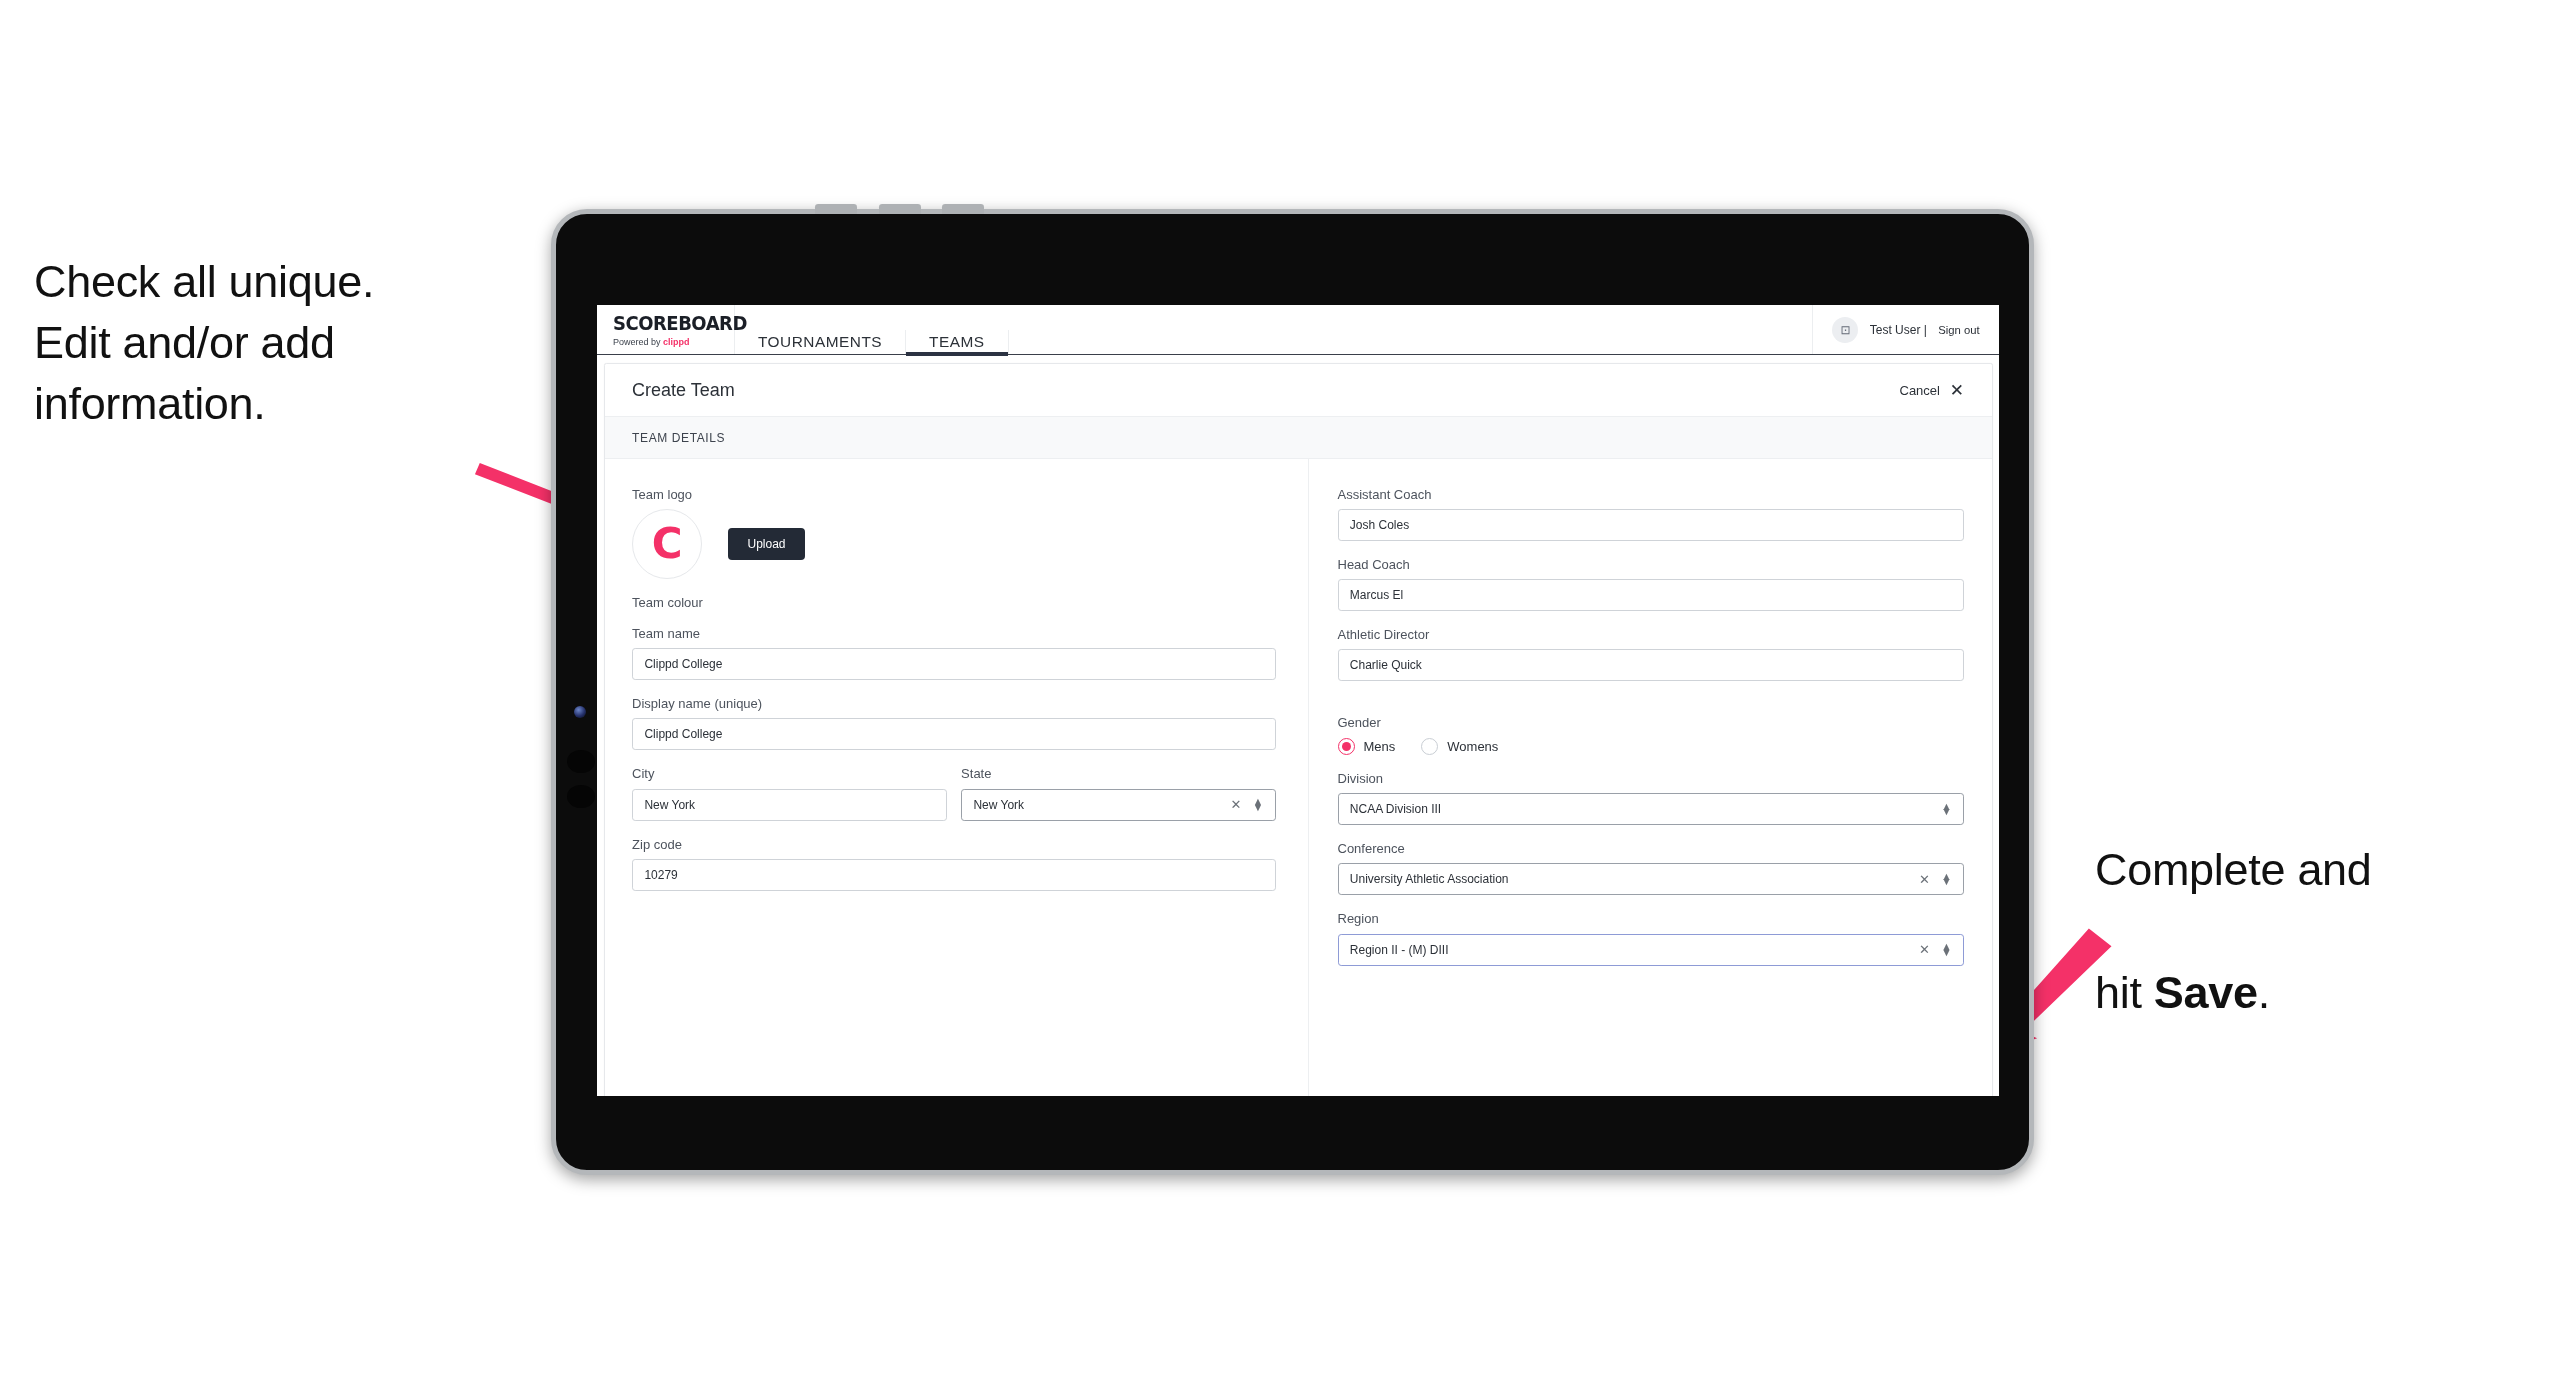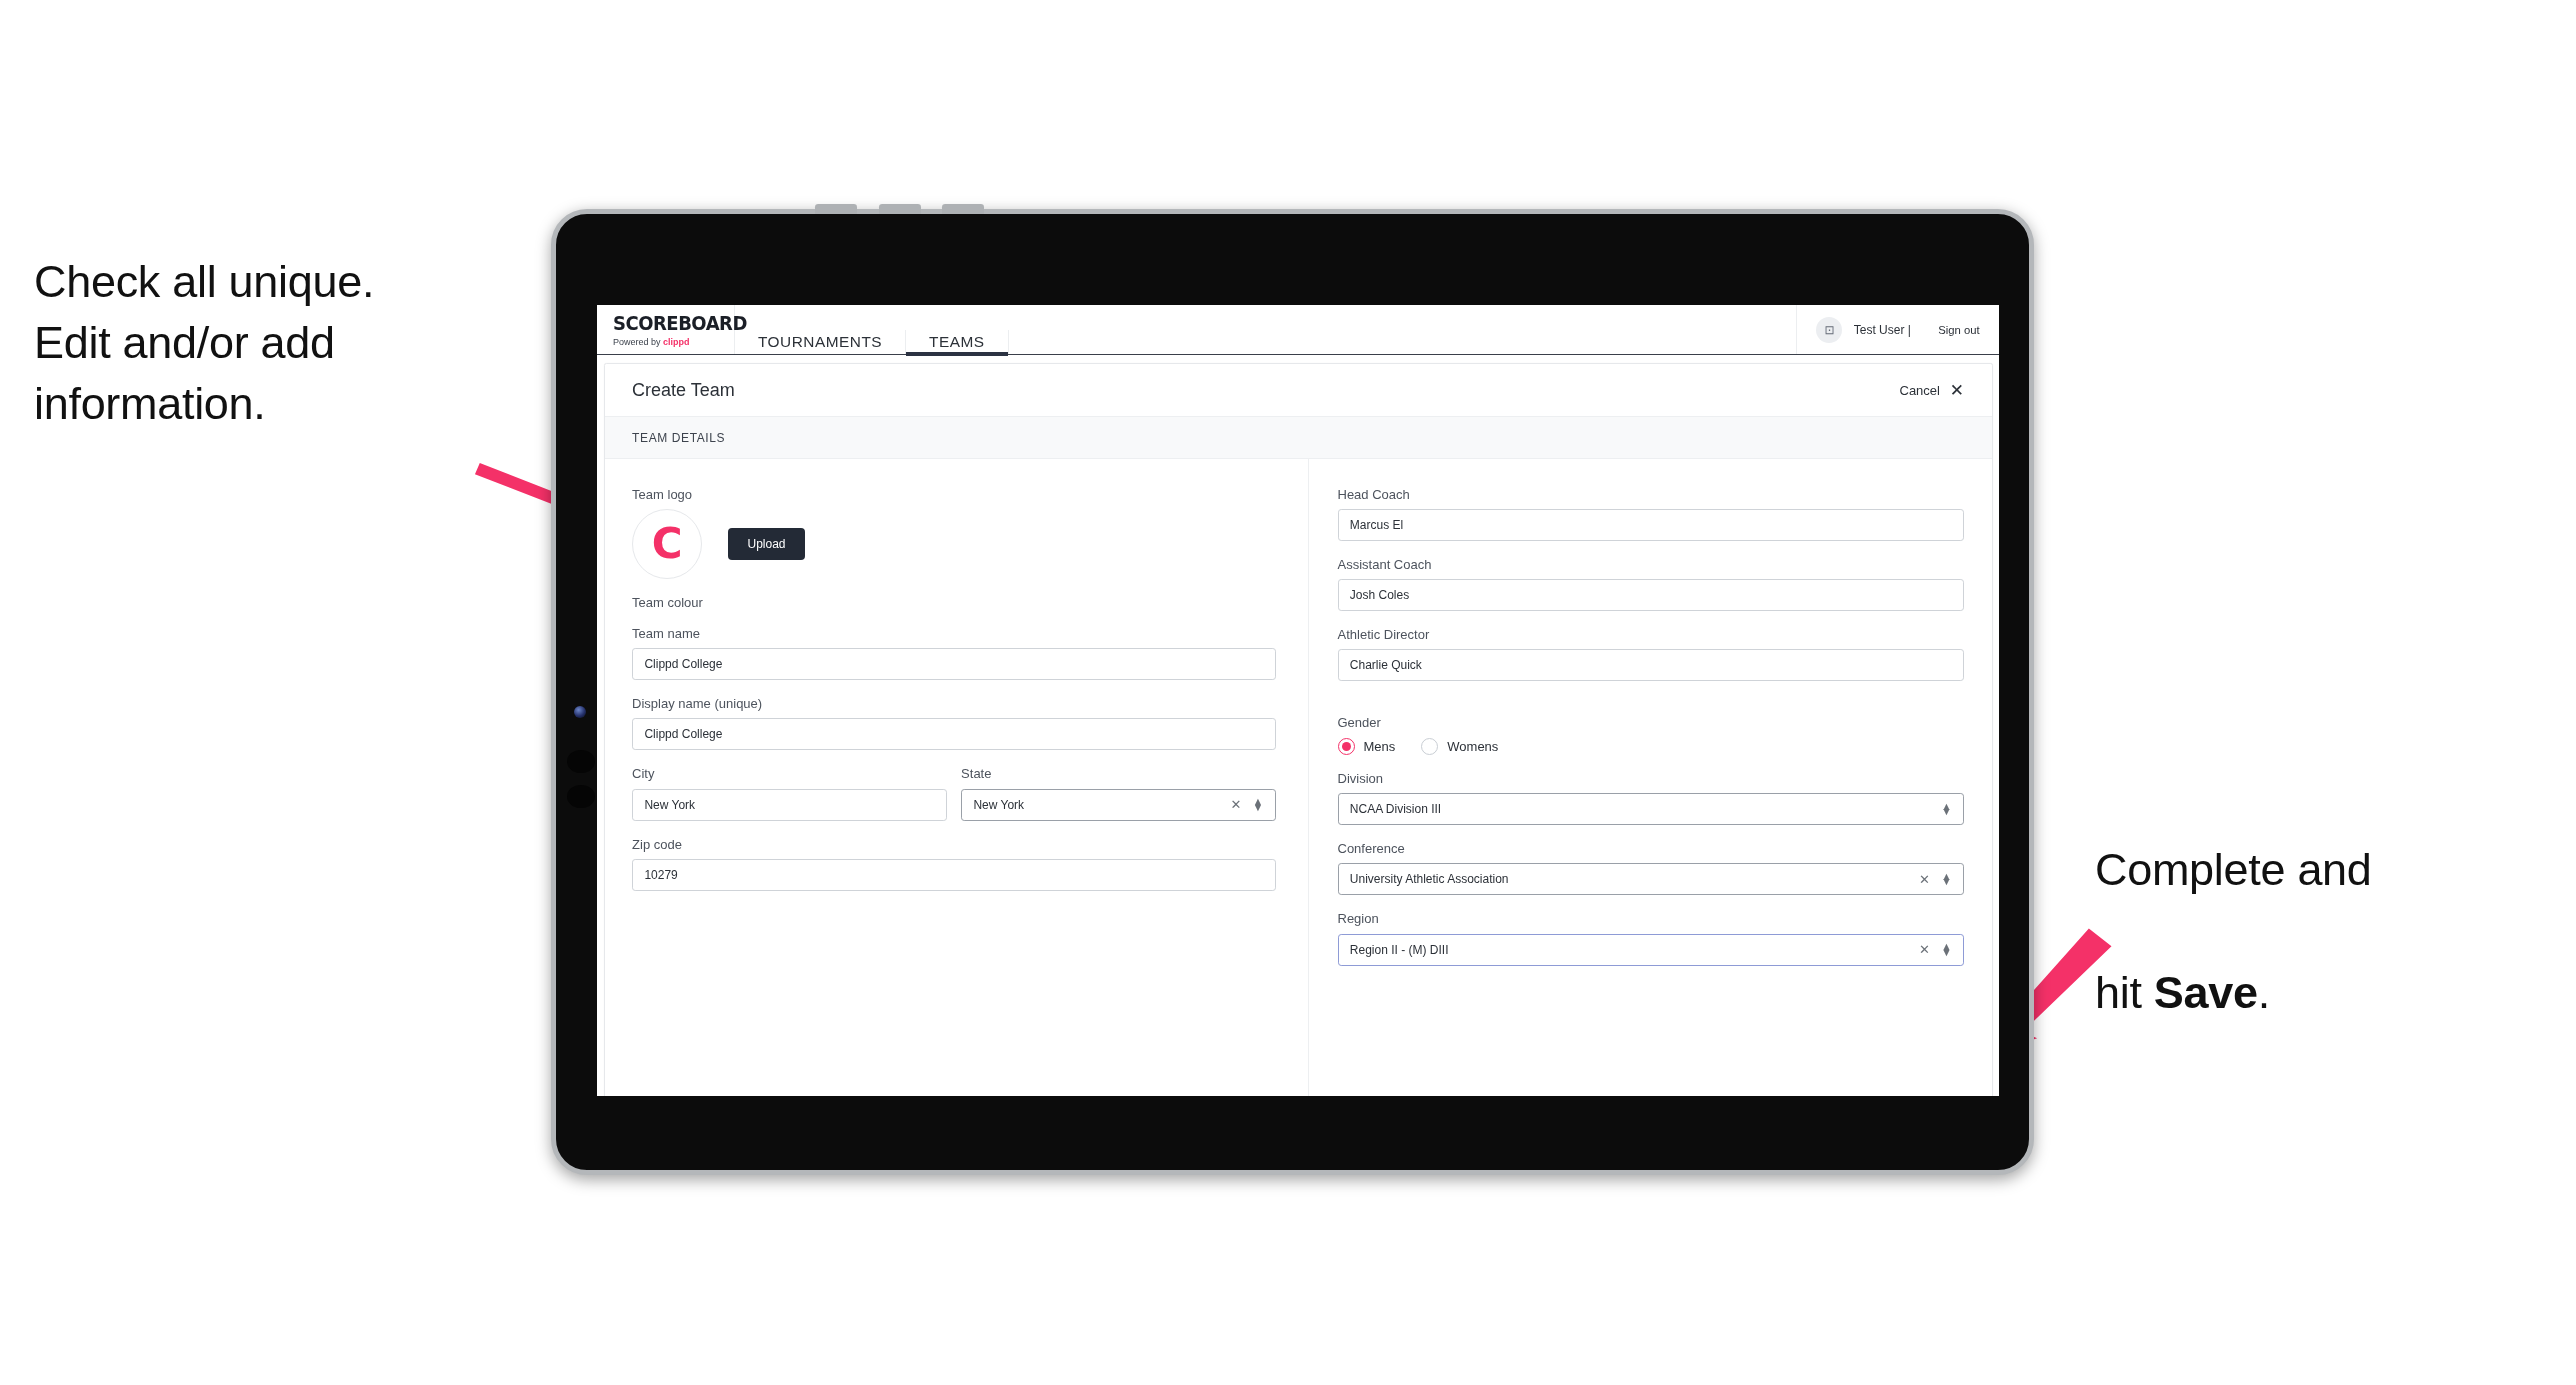--- a/index.html
+++ b/index.html
@@ -95,21 +95,21 @@
   .nav-spacer { flex: 1; border-right: 0.8px solid #eceef0; }
   .nav-user {
     display: flex; align-items: center; gap: 11.3px; padding: 0 19.4px;
   }
   .avatar {
     width: 26px; height: 26px; border-radius: 50%;
     background: #eceef1; display: flex; align-items: center;
     justify-content: center; color: #666d78; font-size: 12px;
   }
   .user-name { font-size: 12px; color: #2c3138; }
-  .signout { font-size: 11.3px; color: #2c3138; cursor: pointer; margin-left: 16px; }
+  .signout { font-size: 11.3px; color: #2c3138; cursor: pointer; }
 
   
   .card {
     margin: 8px 6.5px 6.5px 6.5px;
     background: #fff;
     border: 0.8px solid #e6e8eb;
     border-radius: 2.4px;
     height: 824px;
     display: flex; flex-direction: column;
     box-shadow: 0 0.8px 1.6px rgba(0,0,0,.04);
@@ -305,27 +305,27 @@
             <div class="field">
               <div class="label">Zip code</div>
               <div class="input">10279</div>
             </div>
 
           </div>
 
           <div class="col right">
 
             <div class="field">
+              <div class="label">Assistant Coach</div>
+              <div class="input">Josh Coles</div>
+            </div>
+
+            <div class="field">
               <div class="label">Head Coach</div>
               <div class="input">Marcus El</div>
-            </div>
-
-            <div class="field">
-              <div class="label">Assistant Coach</div>
-              <div class="input">Josh Coles</div>
             </div>
 
             <div class="field">
               <div class="label">Athletic Director</div>
               <div class="input">Charlie Quick</div>
             </div>
 
             <div style="height:18px"></div>
 
             <div class="label">Gender</div>

